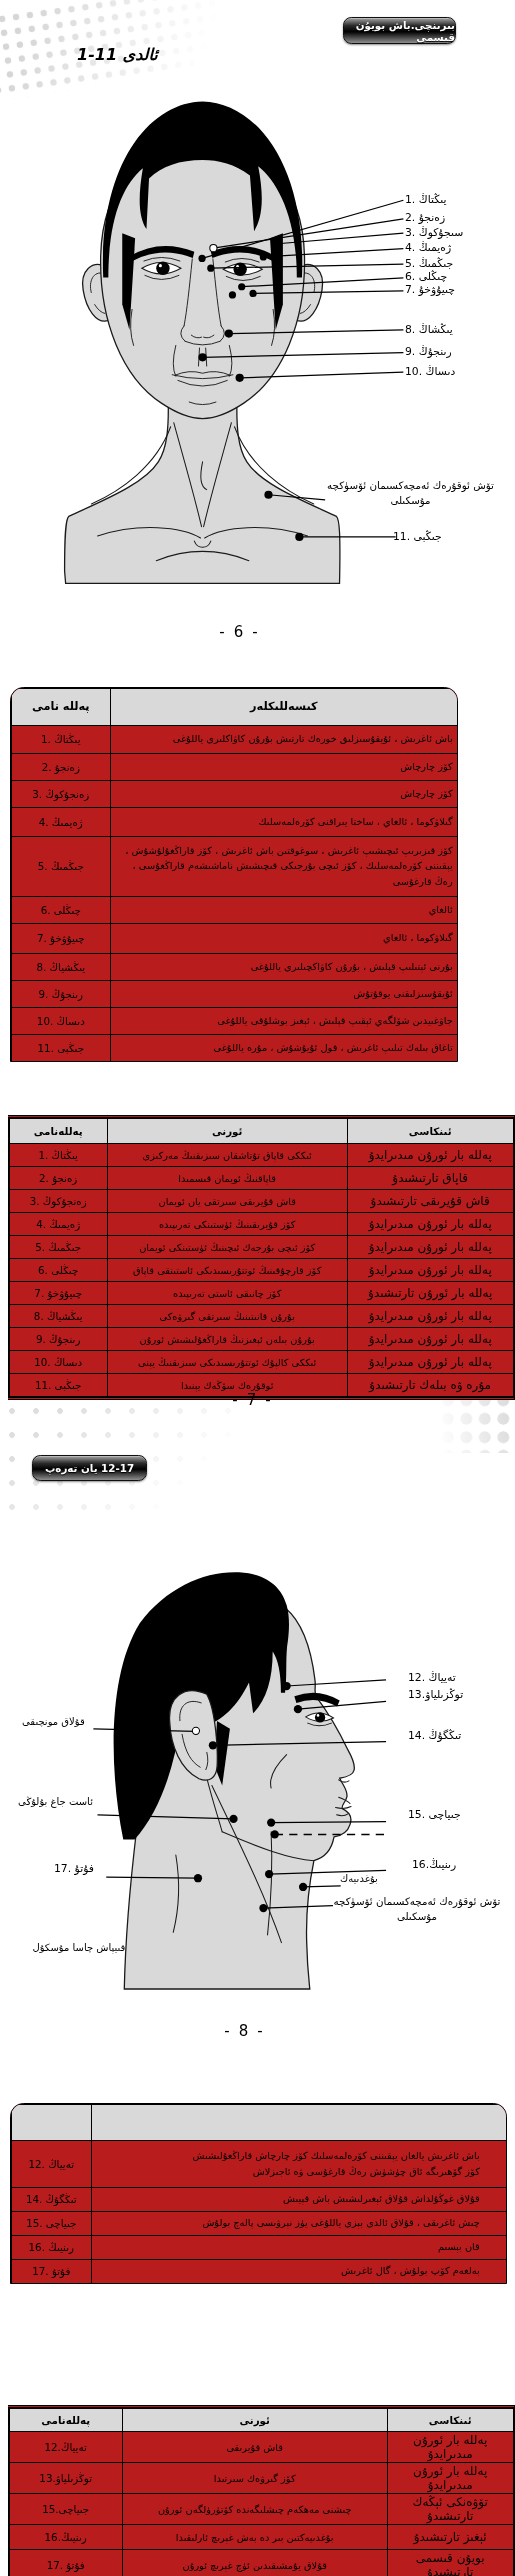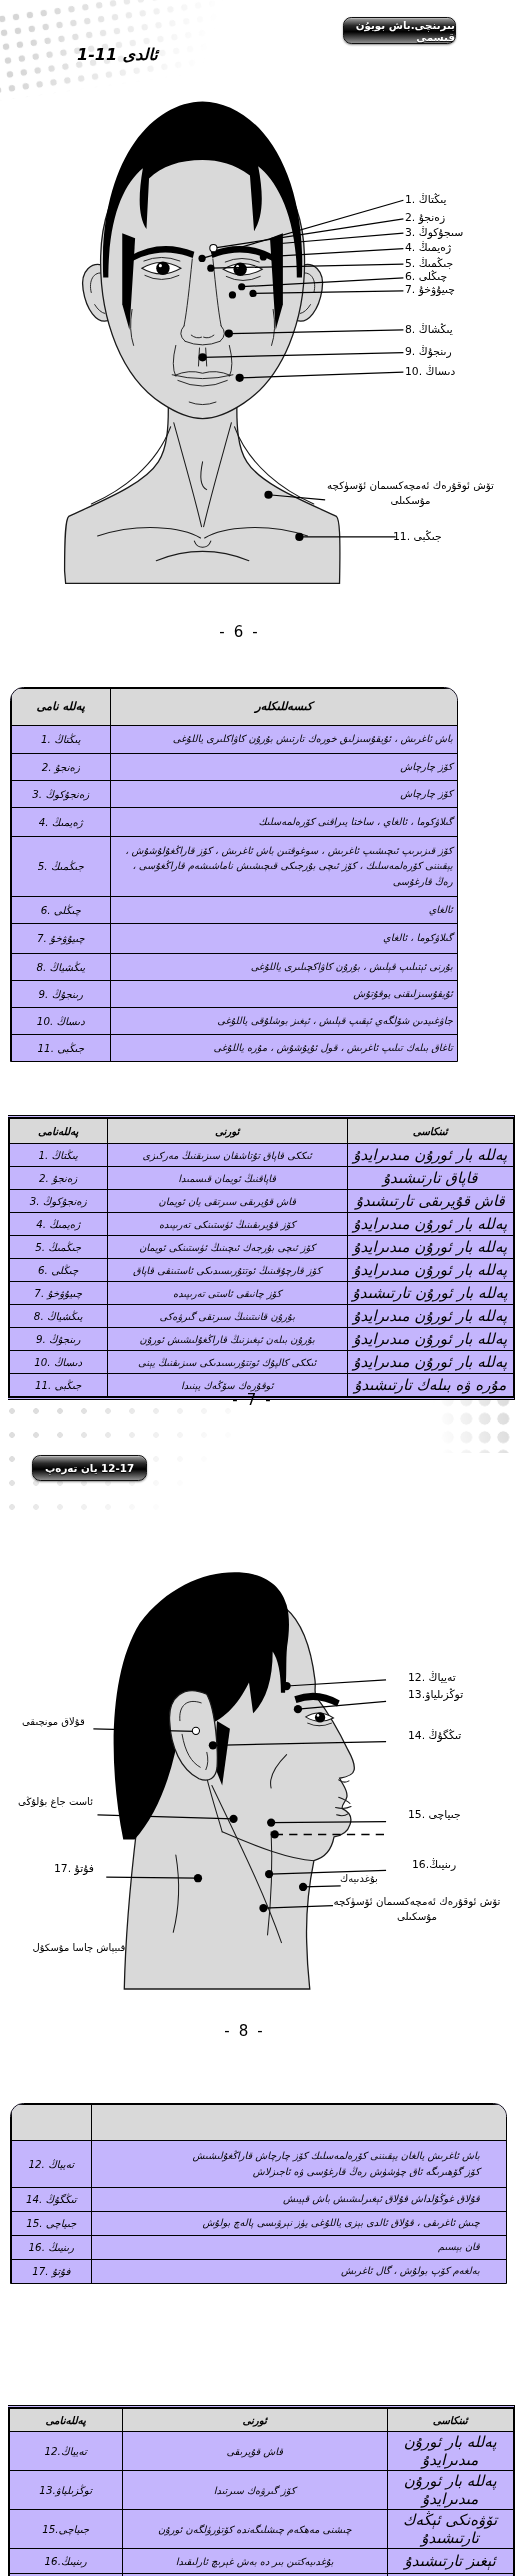--- a/index.html
+++ b/index.html
@@ -45,33 +45,33 @@
   .badge-1{left:343px;top:17px;width:111px;height:25px;}
   .badge-2{left:32px;top:1455px;width:113px;height:24px;}
   .corner-label{position:absolute;left:77px;top:45px;font-size:16px;font-weight:bold;
     font-style:italic;direction:ltr;}
   .page-marker{position:absolute;width:93px;text-align:center;font-size:15px;letter-spacing:2.1px;}
   
   .fig-label{position:absolute;font-size:10.8px;direction:ltr;white-space:nowrap;}
   .fig-label-rtl{position:absolute;font-size:10px;direction:rtl;white-space:nowrap;}
   .muscle-label{position:absolute;font-size:10.3px;direction:rtl;text-align:center;line-height:15px;}
   
-  .tbl{position:absolute;background:#c4b5fd;font-style:italic;}
+  .tbl{position:absolute;background:#b91c1c;}
   .tbl table{width:100%;border-collapse:collapse;table-layout:fixed;}
   .tbl th,.tbl td{border:1px solid #000;vertical-align:middle;padding:1px 4.1px;overflow:hidden;}
   .tbl thead th{background:#d9d9d9;font-weight:bold;font-size:11.3px;}
   .round-top{border:1.5px solid #000;border-radius:13.4px 13.4px 0 0;overflow:hidden;}
   .round-top table{margin:-0.5px;width:calc(100% + 1px);}
   .dbl{border-left:1.3px solid #000;border-right:1.3px solid #000;
        border-top:3.1px double #000;border-bottom:3.1px double #000;margin-top:27px;}
   .name-c{direction:ltr;text-align:center;font-size:10.3px;white-space:nowrap;}
   .dis-c{direction:rtl;text-align:right;padding-right:17.5px;font-size:9.8px;line-height:15.5px;}
   .pre{white-space:pre-line;}
   .loc-c{direction:rtl;text-align:center;font-size:9.8px;}
-  .resp-c{direction:rtl;text-align:center;font-size:15px;}
+  .resp-c{direction:rtl;text-align:center;font-size:12px;}
   .t1{left:10.3px;top:687px;width:446px;}
   .t1 thead tr{height:37px;}
   .t1 tbody tr{height:27px;}
   .t1 tbody tr:nth-child(1){height:28px;}
   .t1 tbody tr:nth-child(4){height:29px;}
   .t1 tbody tr:nth-child(5){height:60px;}
   .t1 tbody tr:nth-child(7){height:30px;}
   .t2{left:7.7px;top:1088px;width:505px;}
   .t2 thead tr{height:25px;}
   .t2 thead th{font-size:10.3px;}

